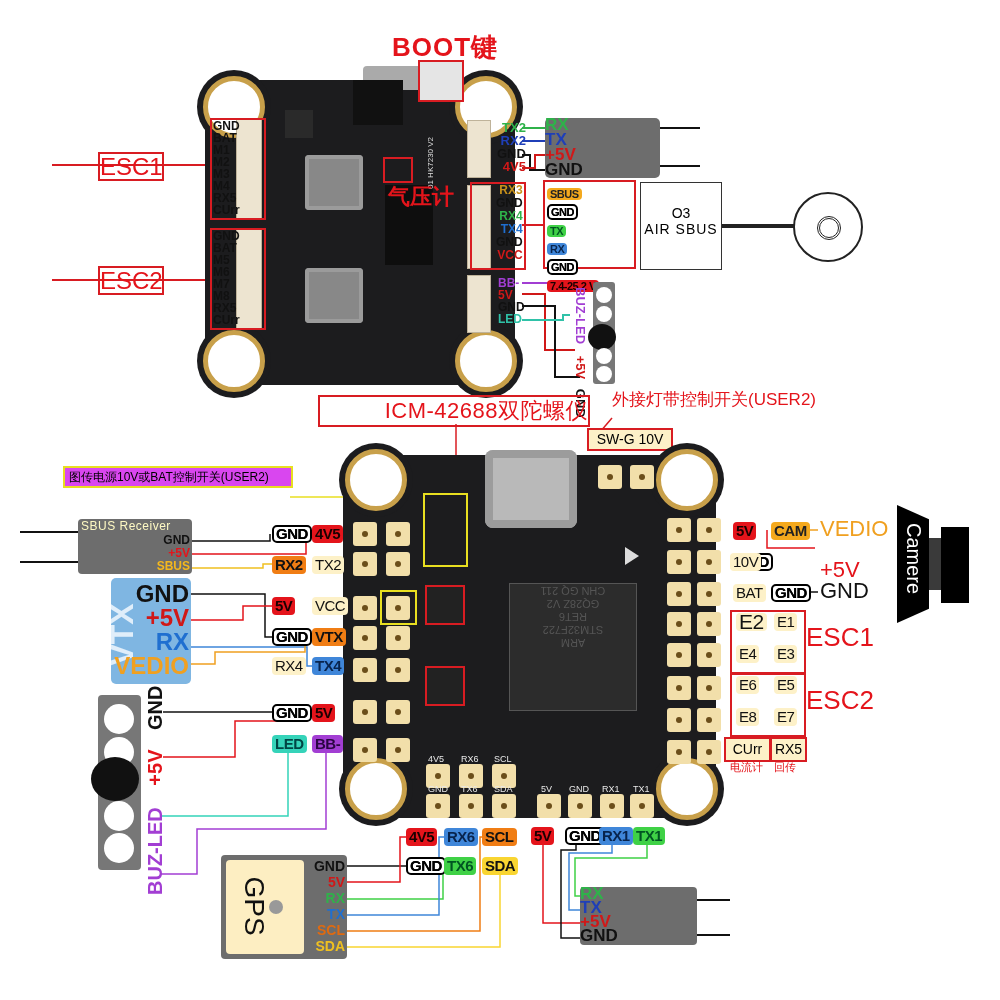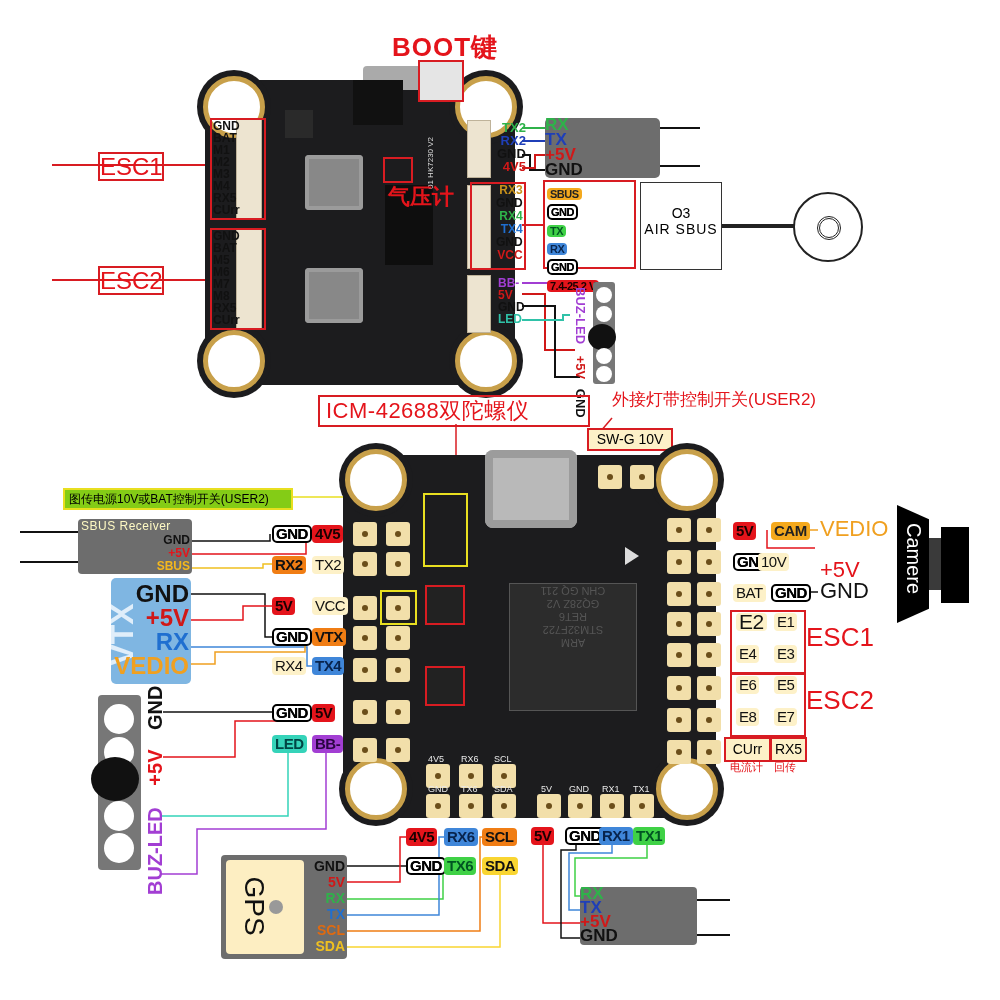--- a/index.html
+++ b/index.html
@@ -1,18 +1,18 @@
 <!DOCTYPE html>
 <html><head>
 <meta charset="utf-8">
 <style>
   html,body{margin:0;padding:0;background:#fff;}
   body{width:1000px;height:1000px;position:relative;overflow:hidden;font-family:"Liberation Sans",sans-serif;}
   .abs{position:absolute;}
-  .narrow{font-family:"Liberation Sans Narrow","Liberation Sans",sans-serif;font-stretch:condensed;}
+  .narrow{font-family:"Liberation Sans Narrow","Liberation Sans",sans-serif;font-stretch:condensed;text-align:right;}
   .tag{position:absolute;font-weight:bold;font-size:15px;line-height:18px;padding:0 3px;border-radius:4px;white-space:nowrap;letter-spacing:-0.5px;}
   .t-red{background:#e4141b;color:#1a0000;}
   .t-black{background:#fff;color:#000;border:2px solid #000;line-height:14px;border-radius:5px;padding:0 2px;text-shadow:0 0 0 #000;}
   .t-cream{background:#fdf1c8;color:#111;font-weight:normal;}
   .t-orange{background:#f07d14;color:#111;}
   .t-yellow{background:#f9d531;color:#111;}
   .t-blue{background:#3f86d9;color:#08244d;}
   .t-green{background:#3fd146;color:#052;}
   .t-teal{background:#35d3b9;color:#044;}
   .t-purple{background:#a23ed3;color:#2a0542;}
@@ -194,21 +194,21 @@
   <span style="color:#111;margin-left:6px">GND</span>
 </div>
 
 <div class="redbox" style="left:318px;top:395px;width:268px;height:28px;">
   <div class="redtxt narrow" style="font-size:22px;line-height:28px;padding-left:6px;letter-spacing:0.5px;">ICM-42688双陀螺仪</div>
 </div>
 <div class="abs redtxt" style="left:612px;top:388px;font-size:17px;">外接灯带控制开关(USER2)</div>
 <div class="redbox" style="left:587px;top:428px;width:82px;height:19px;background:#fdf1c8;">
   <div style="font-size:14px;line-height:19px;text-align:center;">SW-G 10V</div>
 </div>
-<div class="yelbox" style="left:63px;top:488px;width:226px;height:18px;background:#84cc16;">
+<div class="yelbox" style="left:63px;top:466px;width:226px;height:18px;background:#d946ef;">
   <div style="font-size:12px;line-height:18px;padding-left:4px;white-space:nowrap;">图传电源10V或BAT控制开关(USER2)</div>
 </div>
 
 <div class="board" style="left:343px;top:455px;width:373px;height:363px;border-radius:40px;">
   <div class="hole" style="left:2px;top:-6px;"></div>
   <div class="hole" style="left:313px;top:-6px;"></div>
   <div class="hole" style="left:2px;top:303px;"></div>
   <div class="hole" style="left:313px;top:303px;"></div>
   <div class="abs" style="left:142px;top:-5px;width:92px;height:78px;background:#b9b9b9;border-radius:8px;box-shadow:inset 0 0 0 8px #9c9c9c;"></div>
   <div class="abs" style="left:166px;top:128px;width:126px;height:126px;background:#2c2c2c;border:1px solid #555;">
@@ -374,21 +374,21 @@
       <div style="font-weight: bold; font-size: 17px; line-height: 14px; color: rgb(208, 24, 24);">+5V</div>
       <div style="font-weight: bold; font-size: 17px; line-height: 14px; color: rgb(17, 17, 17);">GND</div>
     </div>
 </div>
 
 <div id="righttags">
     <div class="tag t-red" style="left: 733px; top: 522px;">5V</div>
     <div class="tag t-amber" style="left: 771px; top: 522px;">CAM</div>
     <div style="position: absolute; left: 820px; top: 516px; font-size: 22px; color: rgb(240, 160, 32); white-space: nowrap;">VEDIO</div>
     <div class="tag t-black" style="left: 733px; top: 553px;">GND</div>
-    <div class="tag t-cream" style="left: 758px; top: 553px;">10V</div>
+    <div class="tag t-cream" style="left: 730px; top: 553px;">10V</div>
     <div style="position: absolute; left: 820px; top: 557px; font-size: 22px; color: rgb(228, 20, 27); white-space: nowrap;">+5V</div>
     <div class="tag t-cream" style="left: 733px; top: 584px;">BAT</div>
     <div class="tag t-black" style="left: 771px; top: 584px;">GND</div>
     <div style="position: absolute; left: 820px; top: 578px; font-size: 22px; color: rgb(17, 17, 17); white-space: nowrap;">GND</div>
   </div>
 <div class="abs" style="left:897px;top:505px;width:32px;height:118px;background:#000;clip-path:polygon(0 0,100% 12%,100% 88%,0 100%);">
   <div style="position:absolute;left:28px;top:18px;transform:rotate(90deg);transform-origin:left top;color:#fff;font-size:20px;white-space:nowrap;">Camere</div>
 </div>
 <div class="abs" style="left:929px;top:538px;width:12px;height:52px;background:#3a3a3a;"></div>
 <div class="abs" style="left:941px;top:527px;width:28px;height:76px;background:#000;"></div>

